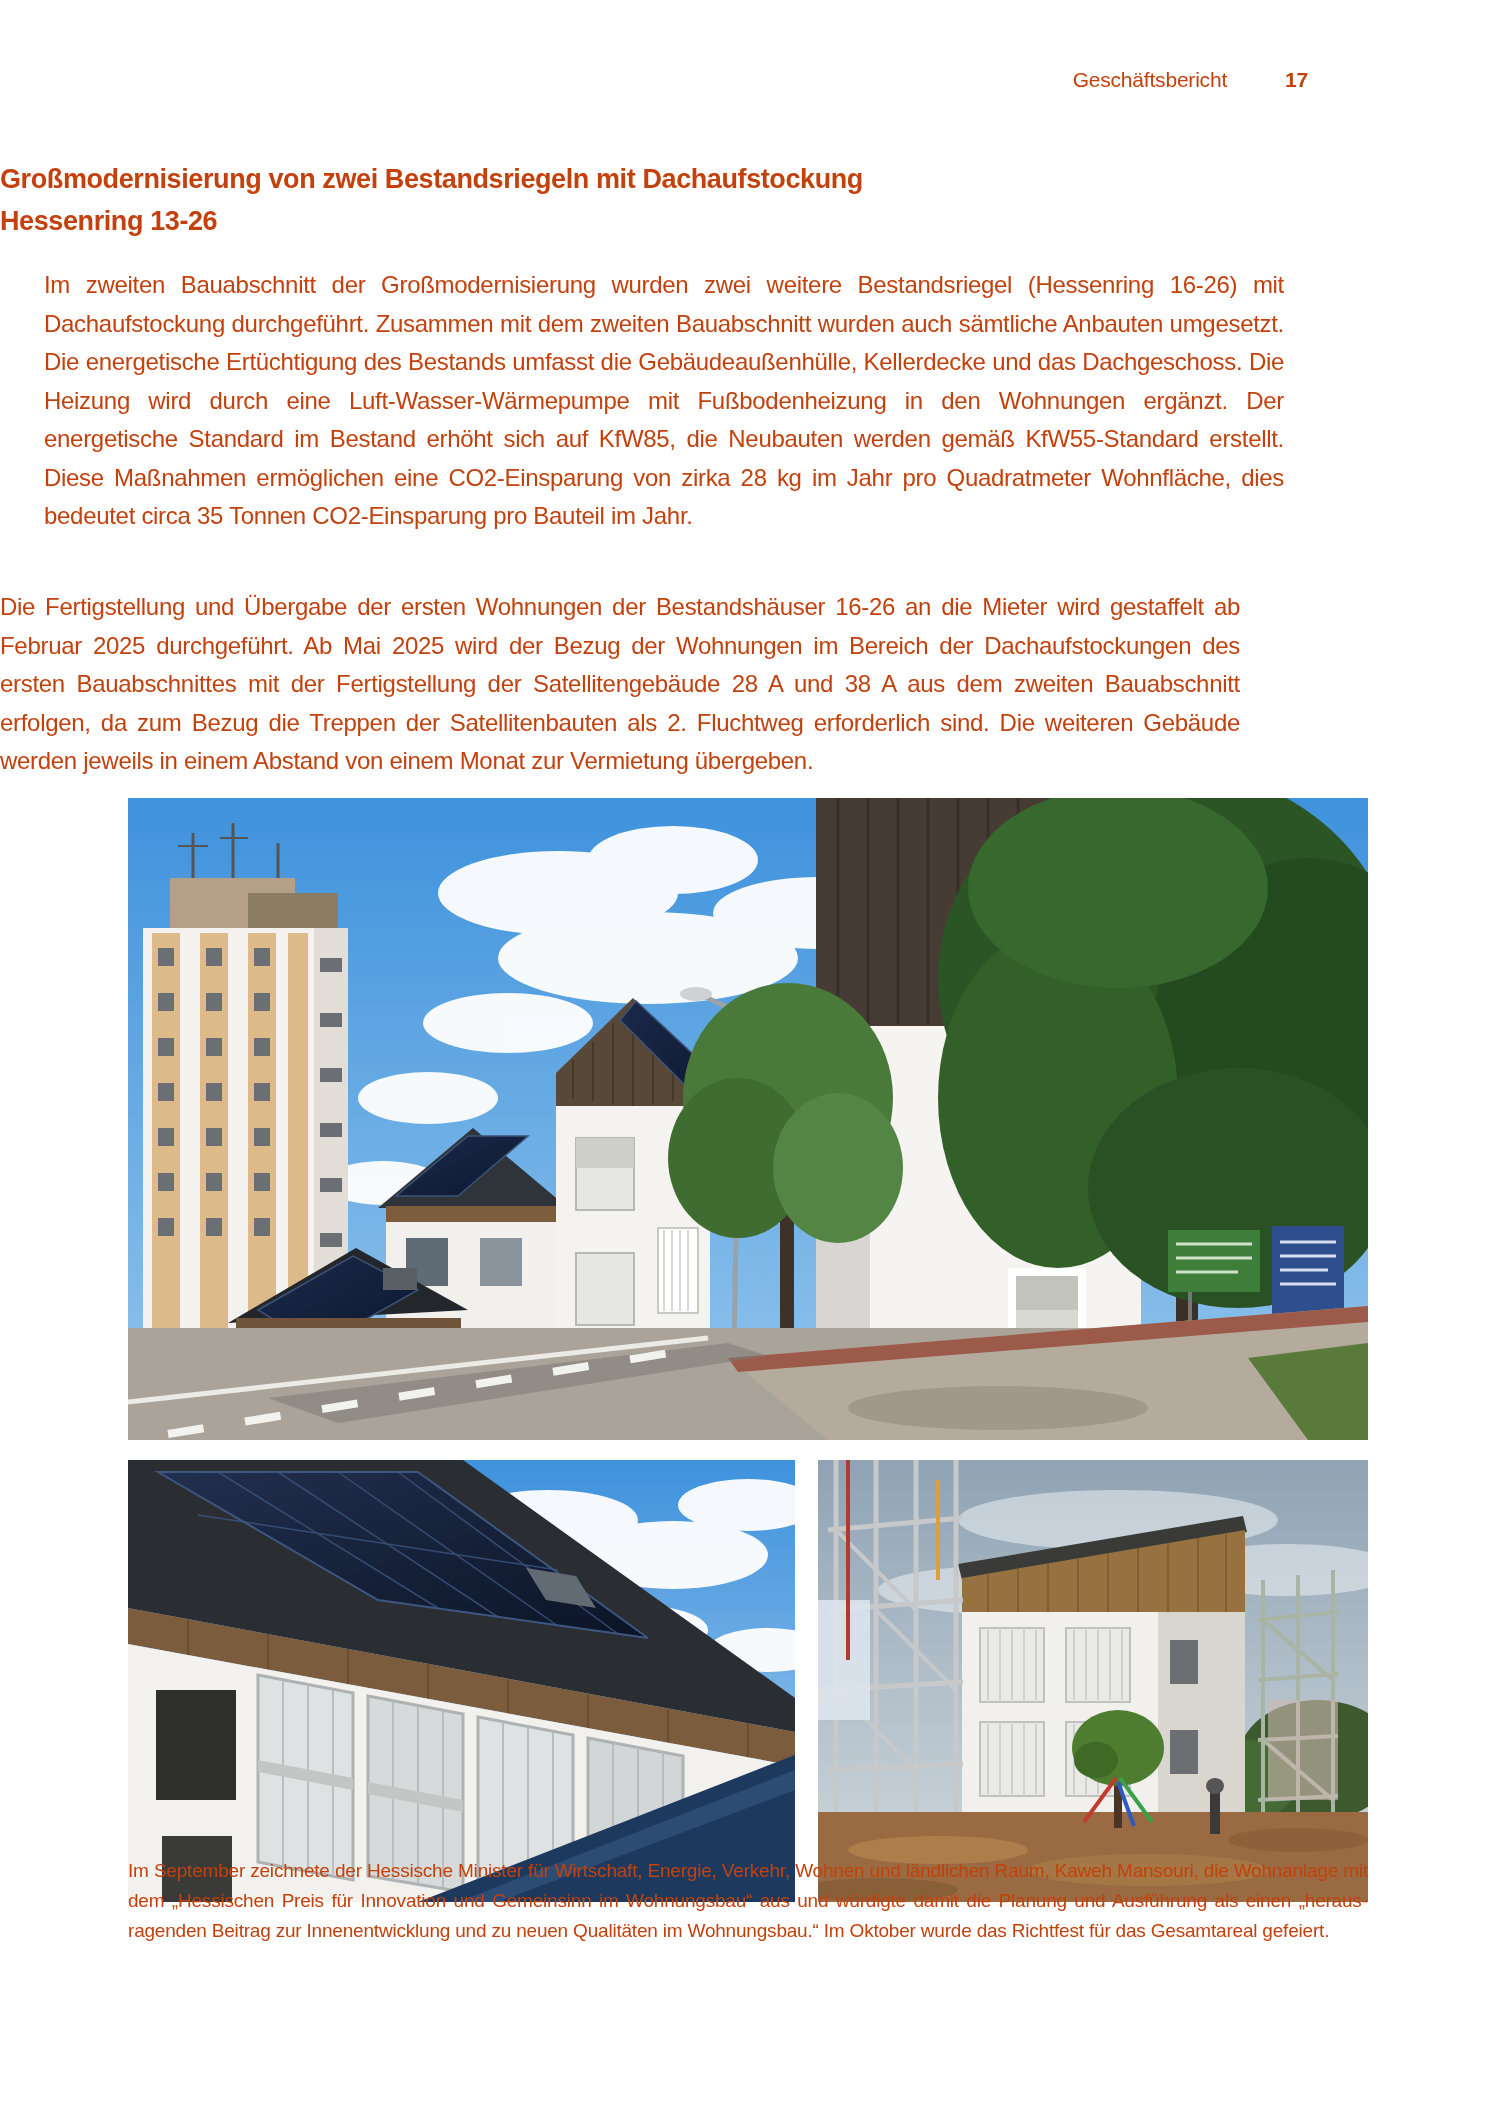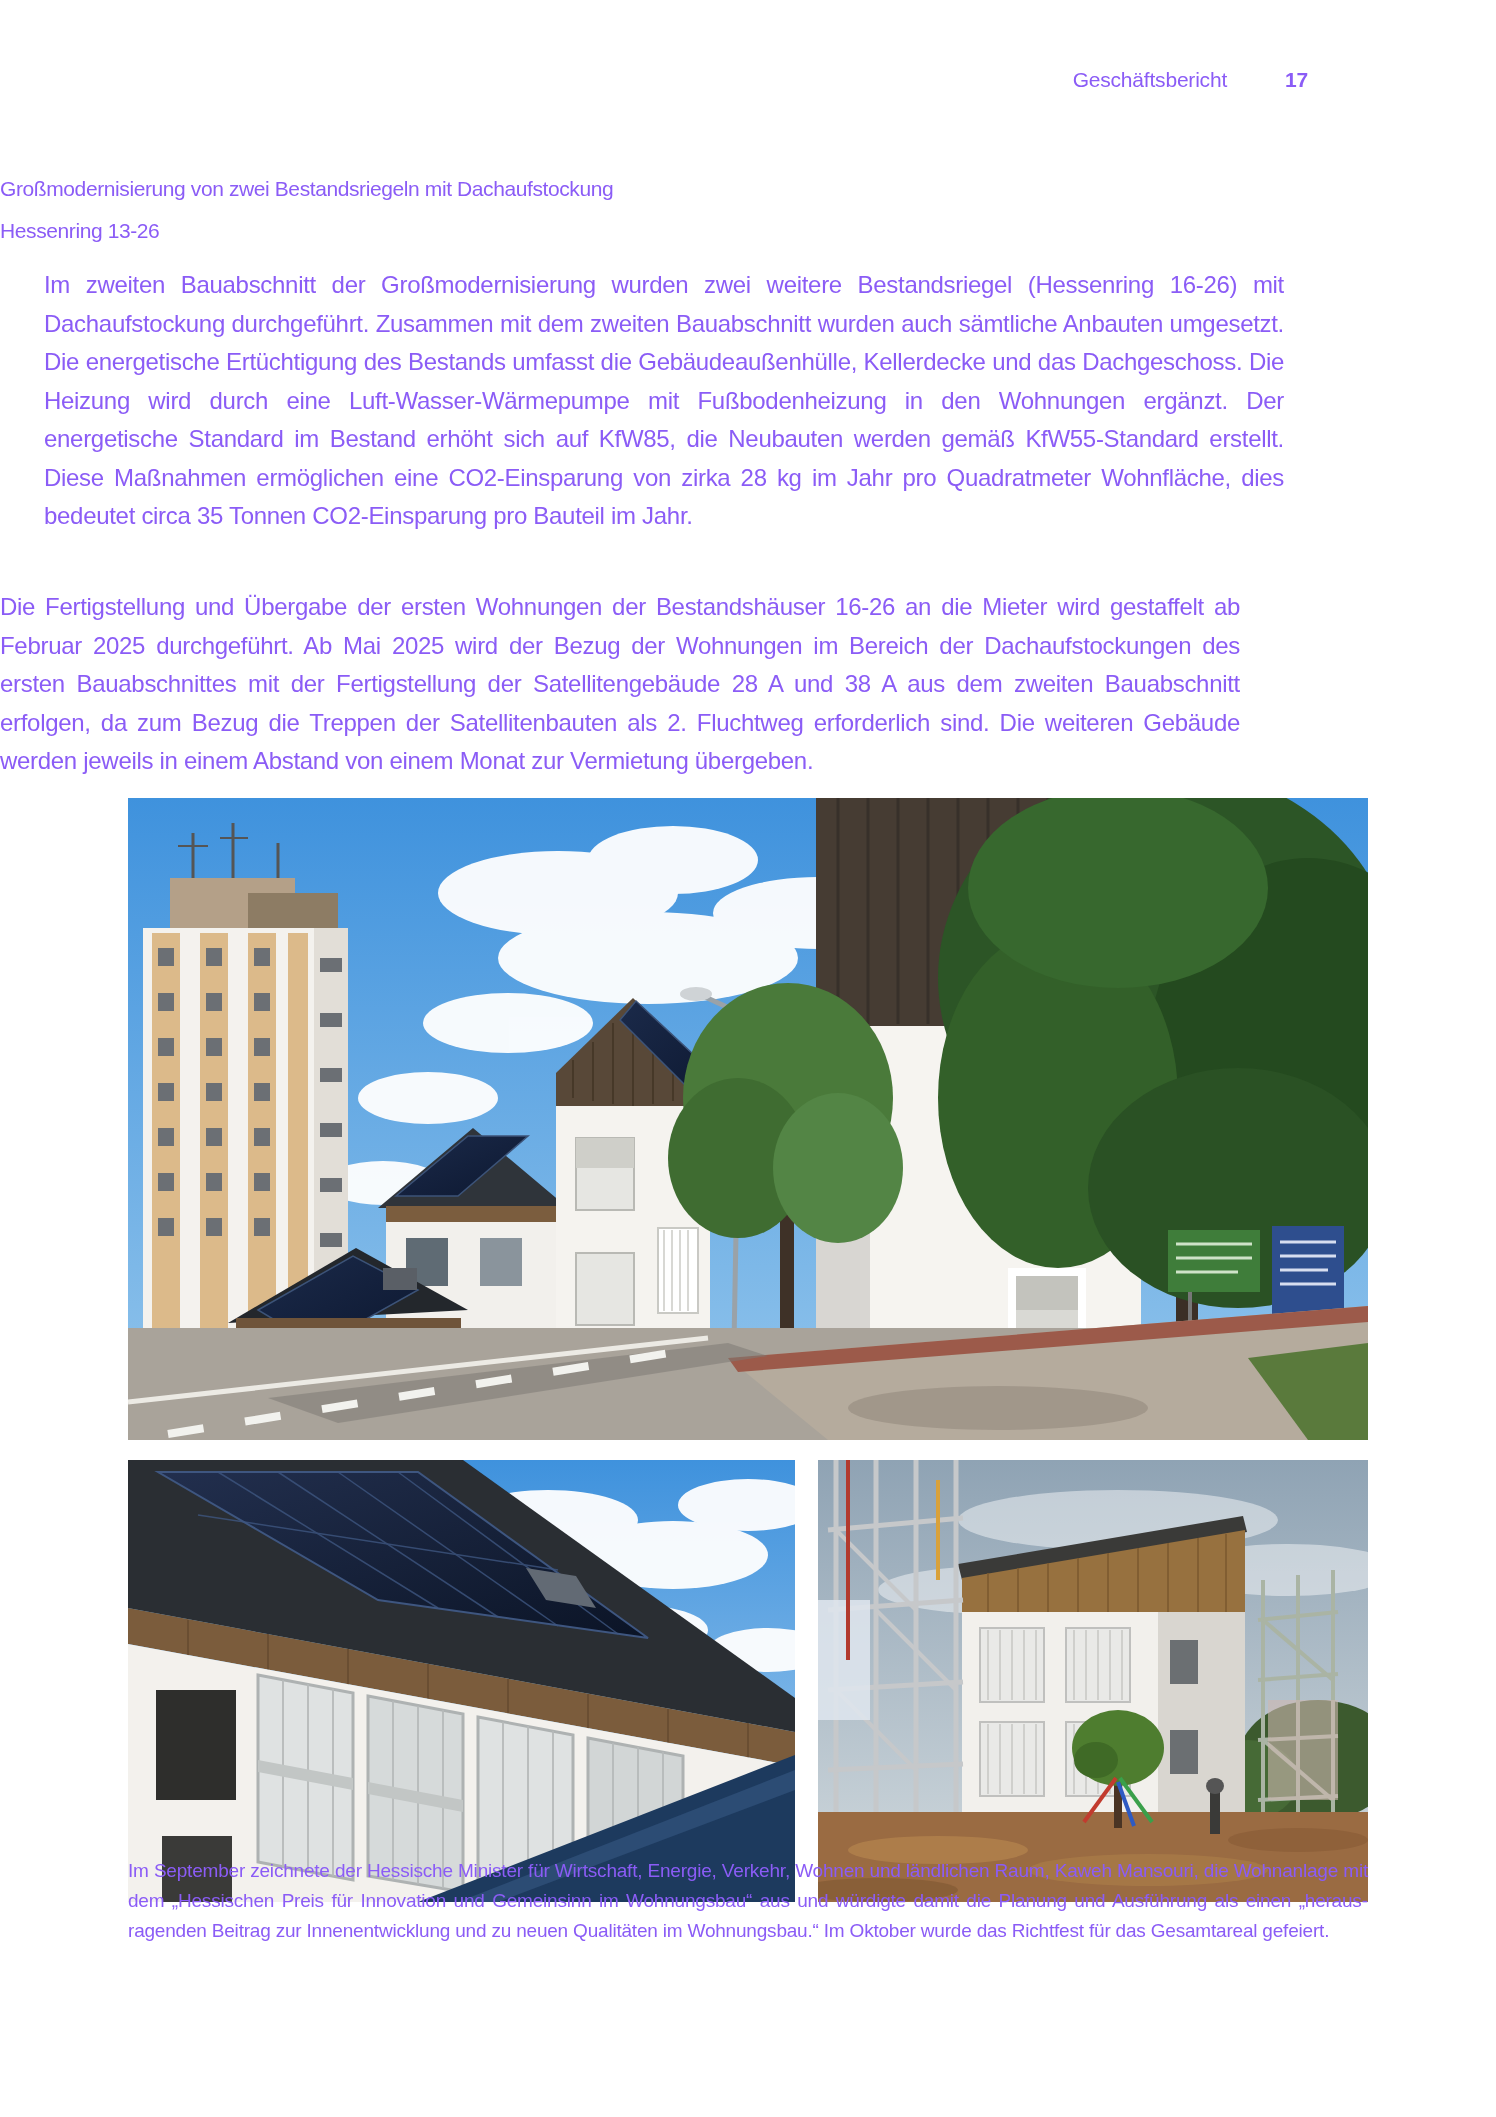--- a/index.html
+++ b/index.html
@@ -1,32 +1,32 @@
 <!DOCTYPE html>
 <html lang="de"><head>
 <meta charset="utf-8">
 <style>
   html,body{margin:0;padding:0;background:#ffffff;}
   .page{
     position:relative;
     width:1436px;height:2117px;
     background:#ffffff;
     font-family:"Liberation Sans", sans-serif;
-    color:#8b5cf6;
+    color:#c2410c;
     overflow:hidden;
   }
   .pageheader{
     position:absolute;top:40px;right:128px;
     display:flex;align-items:baseline;gap:58px;
     font-size:21px;letter-spacing:-0.2px;
   }
   .pageheader .pagenum{font-weight:bold;margin-top:28px;}
   .headline{
-    position:absolute;top:168px;left:0;width:1240px;
-    font-weight:normal;font-size:21px;line-height:42px;letter-spacing:-0.4px;
+    position:absolute;top:158px;left:0;width:1240px;
+    font-weight:bold;font-size:27px;line-height:42px;letter-spacing:-0.4px;
   }
   .headline div{white-space:nowrap;}
   .bodytext{
     position:absolute;left:0;width:1240px;
     font-size:24px;line-height:38.5px;letter-spacing:-0.3px;
     text-align:justify;margin:0;
     hyphens:manual;-webkit-hyphens:manual;
   }
   #para1{top:266px;margin-left:44px;}
   #para2{top:588px;}

